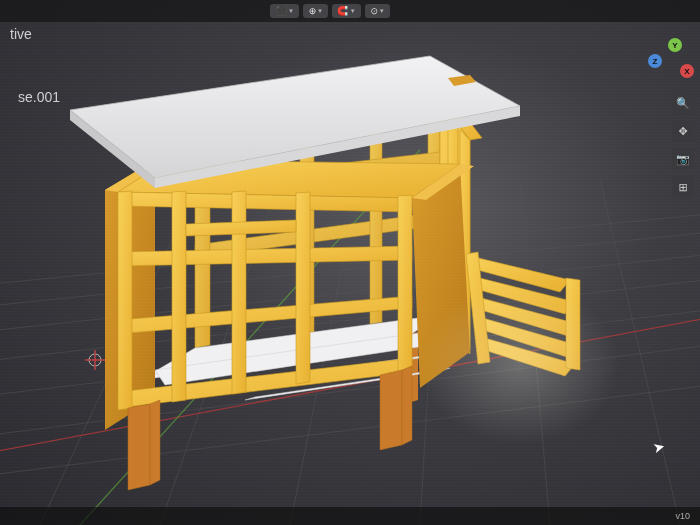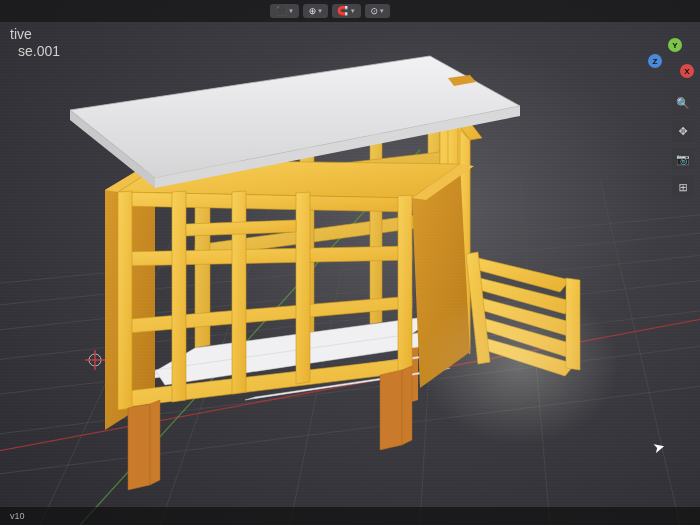--- a/index.html
+++ b/index.html
@@ -50,20 +50,21 @@
     top: 26px;
     left: 10px;
     font-size: 14px;
     color: #d0d0d0;
     z-index: 50;
     line-height: 1.2;
   }
   .outliner-item {
     display: block;
     padding-left: 8px;
+    margin-top: 46px;
   }
   
   
   .right-tools {
     position: absolute;
     right: 6px;
     top: 40px;
     display: flex;
     flex-direction: column;
     gap: 6px;
@@ -109,20 +110,21 @@
   .gizmo-z { background: #4a8ad8; top: 20px; left: 2px; }
   
   
   .status-bar {
     position: absolute;
     bottom: 0; left: 0; right: 0;
     height: 18px;
     background: rgba(15,15,16,0.7);
     display: flex;
     align-items: center;
+    justify-content: flex-end;
     padding: 0 10px;
     font-size: 9px;
     color: #aaa;
     z-index: 50;
   }
   
   
   .cursor {
     position: absolute;
     right: 35px;

